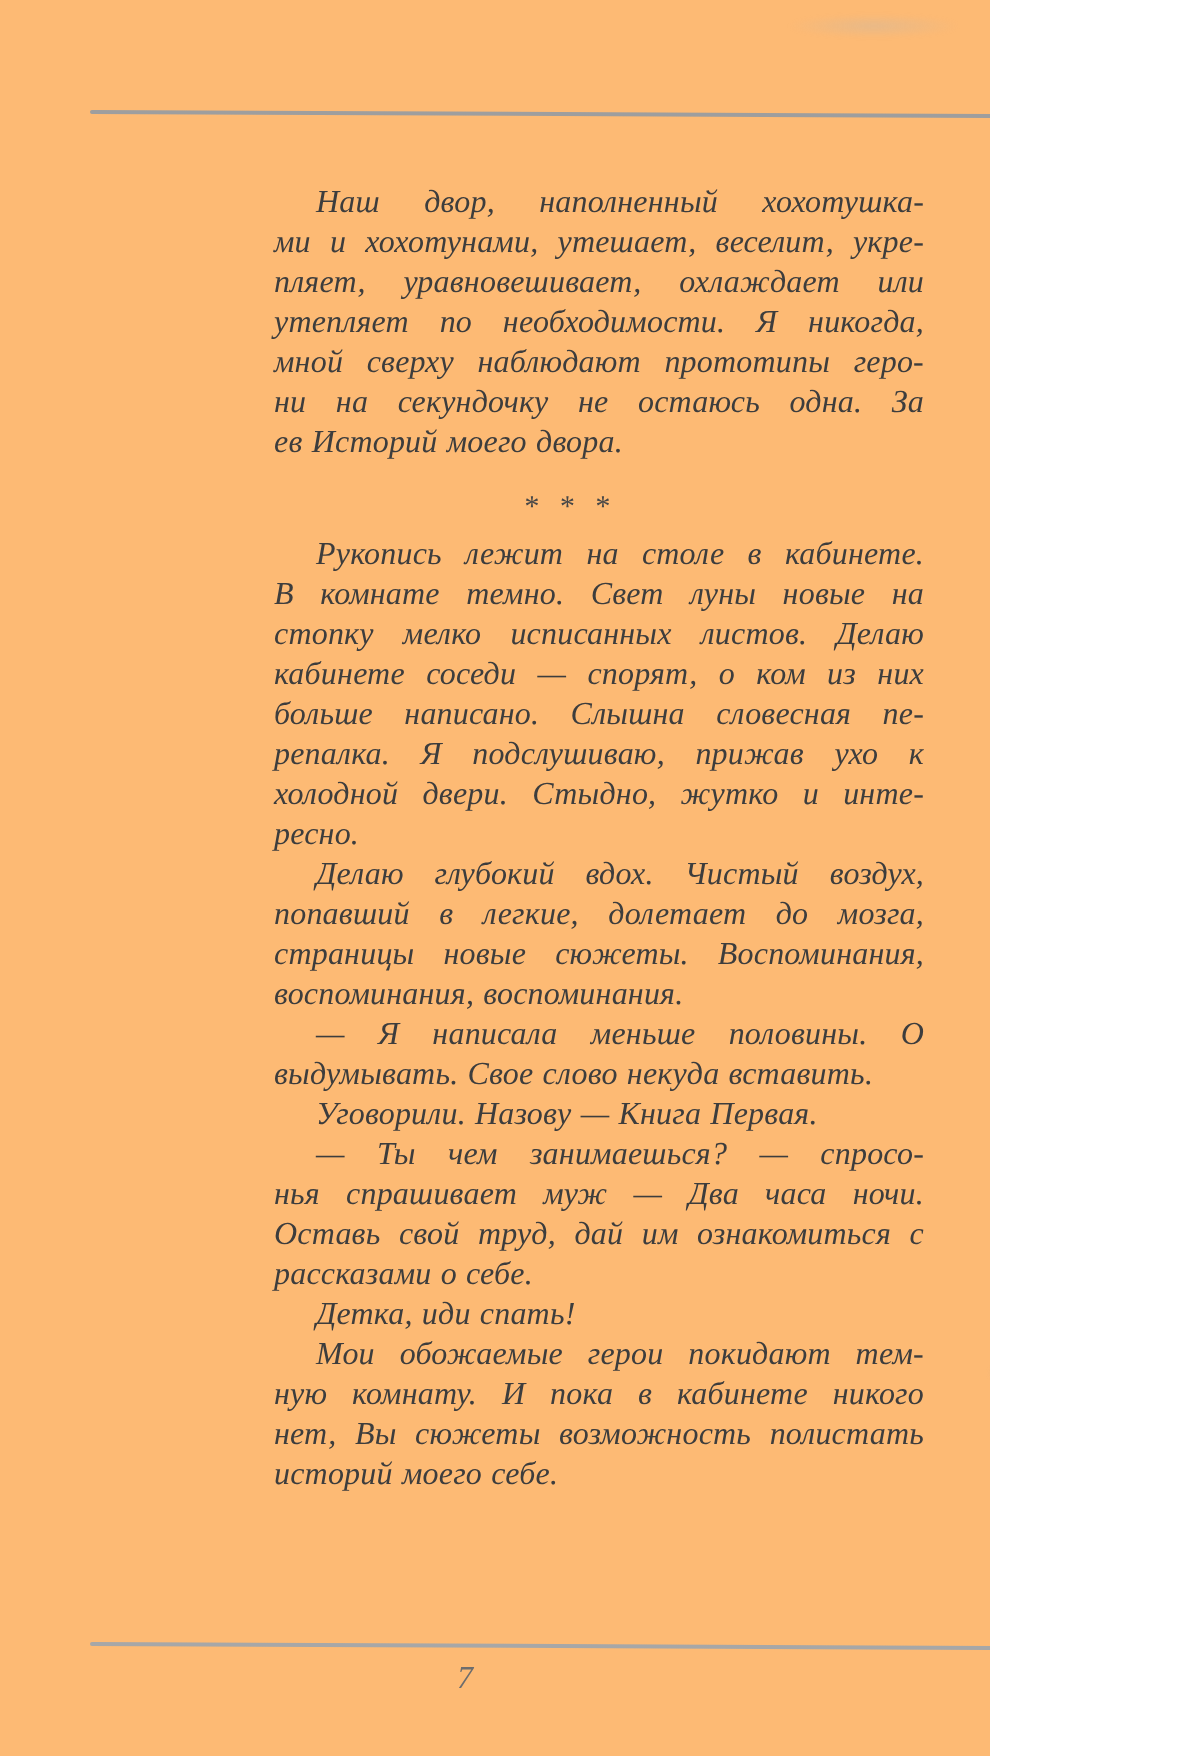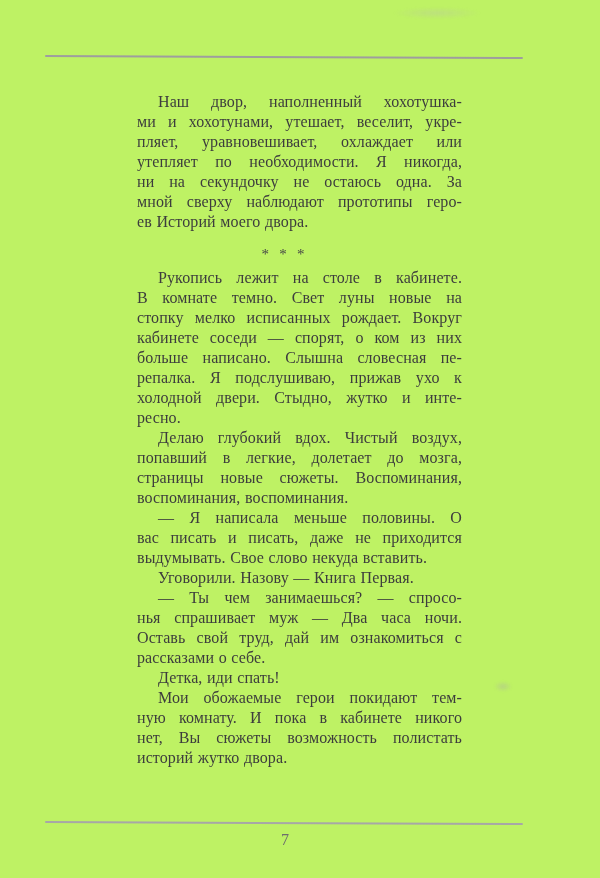--- a/index.html
+++ b/index.html
@@ -1,21 +1,22 @@
 <!DOCTYPE html>
 <html lang="ru"><head>
 <meta charset="utf-8">
 <style>
   html, body { margin: 0; padding: 0; background: #ffffff; }
   .page {
     position: relative;
-    width: 600px;
+    width: 495px;
     height: 878px;
-    background: #bef264;
+    background: #fdba74;
     overflow: hidden;
+    font-style: italic;
   }
   .rule {
     position: absolute;
     left: 45px;
     width: 478px;
     height: 2px;
     background: #9e9e9e;
     border-radius: 1px;
     transform-origin: left center;
     transform: rotate(0.25deg);
@@ -84,48 +85,47 @@
   <div class="smudge smudge-1"></div>
   <div class="smudge smudge-2"></div>
 
   <main class="text-block">
 
     <div class="paragraph">
       <div class="line first-line">Наш двор, наполненный хохотушка-</div>
       <div class="line">ми и хохотунами, утешает, веселит, укре-</div>
       <div class="line">пляет, уравновешивает, охлаждает или</div>
       <div class="line">утепляет по необходимости. Я никогда,</div>
+      <div class="line">мной сверху наблюдают прототипы геро-</div>
       <div class="line">ни на секундочку не остаюсь одна. За</div>
-      <div class="line">мной сверху наблюдают прототипы геро-</div>
       <div class="line last-line">ев Историй моего двора.</div>
     </div>
 
     <div class="separator">* * *</div>
 
     <div class="paragraph">
       <div class="line first-line">Рукопись лежит на столе в кабинете.</div>
       <div class="line">В комнате темно. Свет луны новые на</div>
-      <div class="line">стопку мелко исписанных рождает. Вокруг</div>
+      <div class="line">стопку мелко исписанных листов. Делаю</div>
       <div class="line">кабинете соседи — спорят, о ком из них</div>
       <div class="line">больше написано. Слышна словесная пе-</div>
       <div class="line">репалка. Я подслушиваю, прижав ухо к</div>
       <div class="line">холодной двери. Стыдно, жутко и инте-</div>
       <div class="line last-line">ресно.</div>
     </div>
 
     <div class="paragraph">
       <div class="line first-line">Делаю глубокий вдох. Чистый воздух,</div>
       <div class="line">попавший в легкие, долетает до мозга,</div>
       <div class="line">страницы новые сюжеты. Воспоминания,</div>
       <div class="line last-line">воспоминания, воспоминания.</div>
     </div>
 
     <div class="paragraph">
       <div class="line first-line">— Я написала меньше половины. О</div>
-      <div class="line">вас писать и писать, даже не приходится</div>
       <div class="line last-line">выдумывать. Свое слово некуда вставить.</div>
     </div>
 
     <div class="paragraph">
       <div class="line first-line last-line">Уговорили. Назову — Книга Первая.</div>
     </div>
 
     <div class="paragraph">
       <div class="line first-line">— Ты чем занимаешься? — спросо-</div>
       <div class="line">нья спрашивает муж — Два часа ночи.</div>
@@ -134,21 +134,21 @@
     </div>
 
     <div class="paragraph">
       <div class="line first-line last-line">Детка, иди спать!</div>
     </div>
 
     <div class="paragraph">
       <div class="line first-line">Мои обожаемые герои покидают тем-</div>
       <div class="line">ную комнату. И пока в кабинете никого</div>
       <div class="line">нет, Вы сюжеты возможность полистать</div>
-      <div class="line last-line">историй жутко двора.</div>
+      <div class="line last-line">историй моего себе.</div>
     </div>
 
   </main>
 
   <div class="rule rule-bottom"></div>
   <div class="folio">7</div>
 
 </div>
 
 </body></html>

